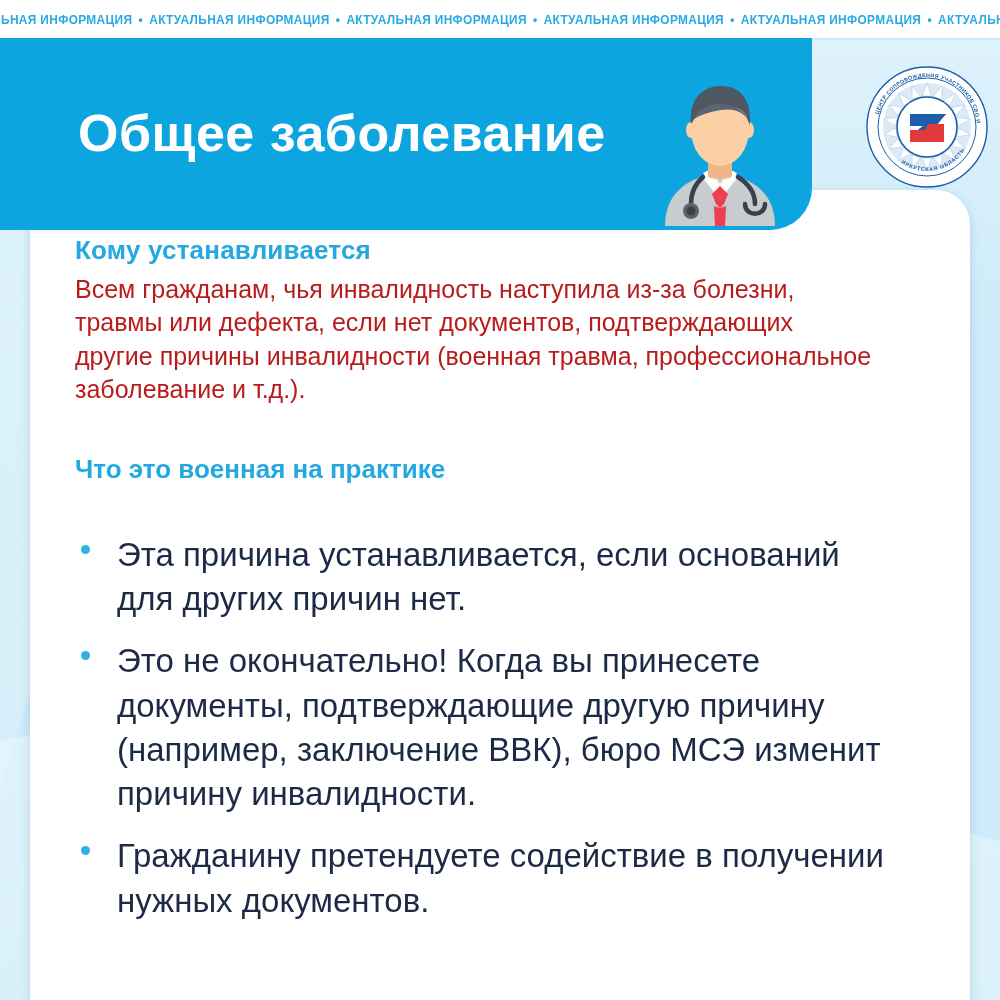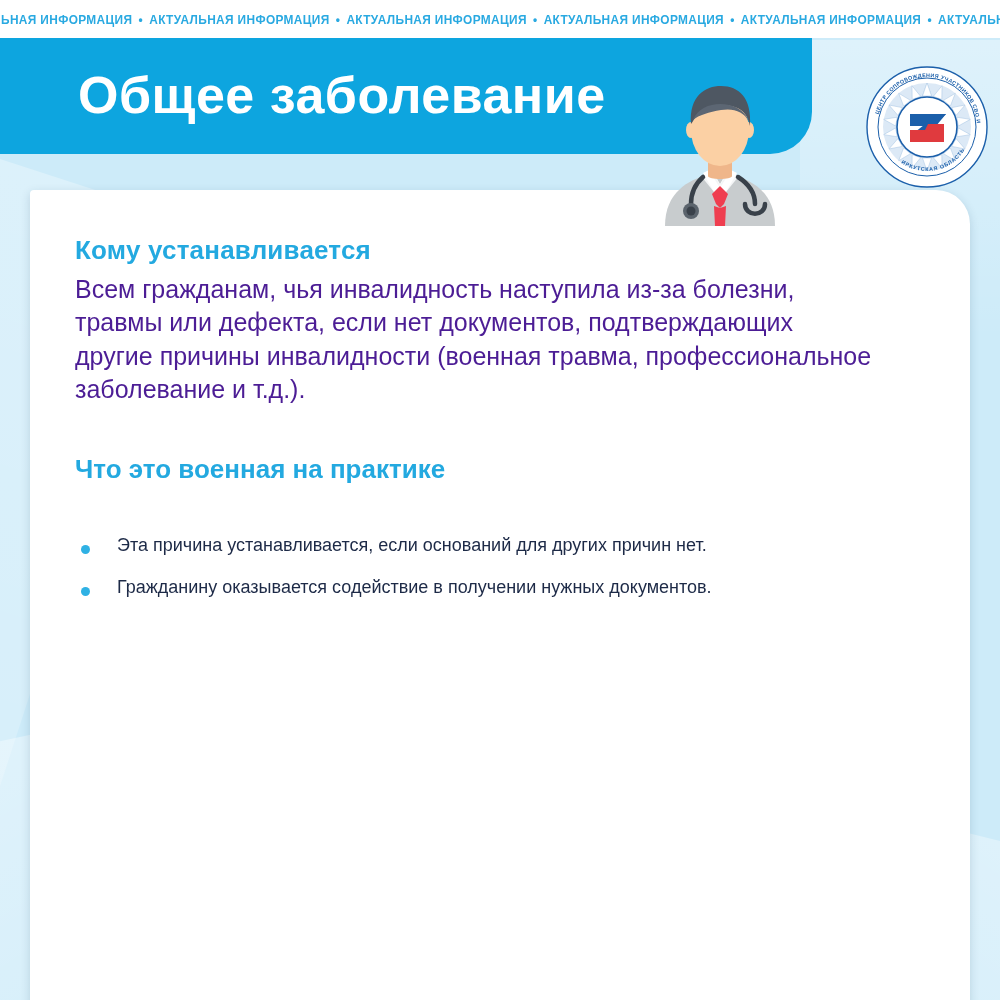--- a/index.html
+++ b/index.html
@@ -72,21 +72,21 @@
   }
   .top-strip .ticker .dot {
     color: #29a9e1;
     padding: 0 7px;
   }
 
   
   .header-bar {
     position: absolute;
     left: 0; top: 38px;
-    width: 812px; height: 116px;
+    width: 812px; height: 192px;
     background: #0da5df;
     border-bottom-right-radius: 42px;
     z-index: 4;
   }
   .header-title {
     position: absolute;
     left: 78px;
     top: 50%;
     transform: translateY(-52%);
     color: #ffffff;
@@ -140,21 +140,21 @@
   .section-heading {
     color: #23a9e0;
     font-size: 26px;
     font-weight: bold;
     font-family: "Liberation Sans Narrow", "Liberation Sans", sans-serif;
     letter-spacing: 0.2px;
     margin-bottom: 7px;
   }
 
   .paragraph {
-    color: #4c1d95;
+    color: #b91c1c;
     font-size: 25px;
     line-height: 1.33;
     font-family: "Liberation Sans Narrow", "Liberation Sans", sans-serif;
     max-width: 800px;
   }
 
   .heading-2 {
     color: #23a9e0;
     font-size: 26px;
     font-weight: bold;
@@ -163,21 +163,21 @@
   }
 
   .bullet-list {
     list-style: none;
     margin-top: 48px;
   }
   .bullet-item {
     position: relative;
     padding-left: 42px;
     color: #1d2a47;
-    font-size: 18px;
+    font-size: 33px;
     line-height: 1.34;
     font-family: "Liberation Sans Narrow", "Liberation Sans", sans-serif;
     margin-bottom: 18px;
     max-width: 820px;
   }
   .bullet-item .marker {
     position: absolute;
     left: 6px;
     top: 12px;
     width: 9px; height: 9px;
@@ -294,20 +294,24 @@
 
       <div class="heading-2">Что это военная на практике</div>
 
       <ul class="bullet-list">
         <li class="bullet-item">
           <span class="marker"></span>
           <span>Эта причина устанавливается, если оснований для других причин нет.</span>
         </li>
         <li class="bullet-item">
           <span class="marker"></span>
-          <span>Гражданину оказывается содействие в получении нужных документов.</span>
+          <span>Это не окончательно! Когда вы принесете документы, подтверждающие другую причину (например, заключение ВВК), бюро МСЭ изменит причину инвалидности.</span>
+        </li>
+        <li class="bullet-item">
+          <span class="marker"></span>
+          <span>Гражданину претендуете содействие в получении нужных документов.</span>
         </li>
       </ul>
 
     </div>
   </div>
 
 </div>
 
 </body></html>

